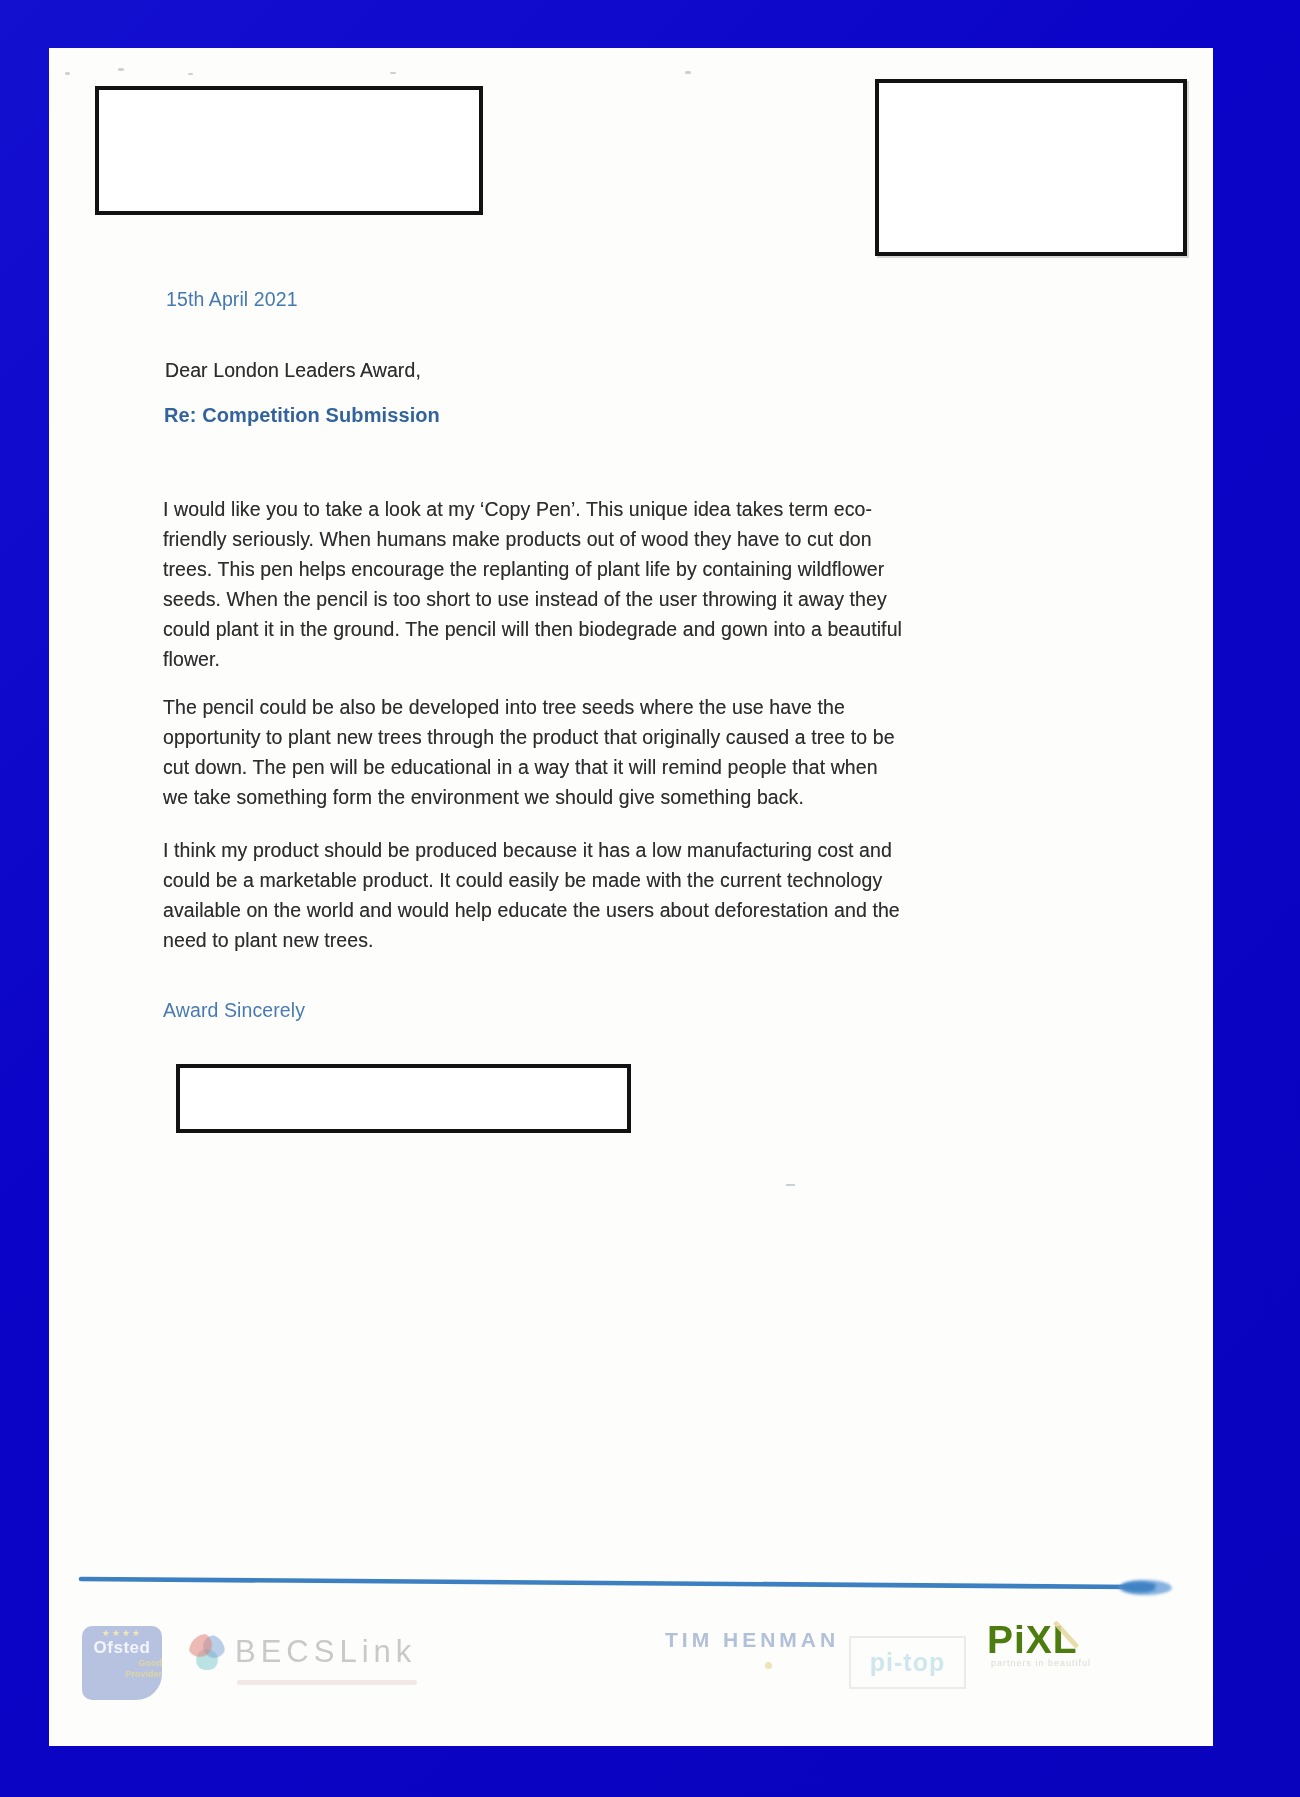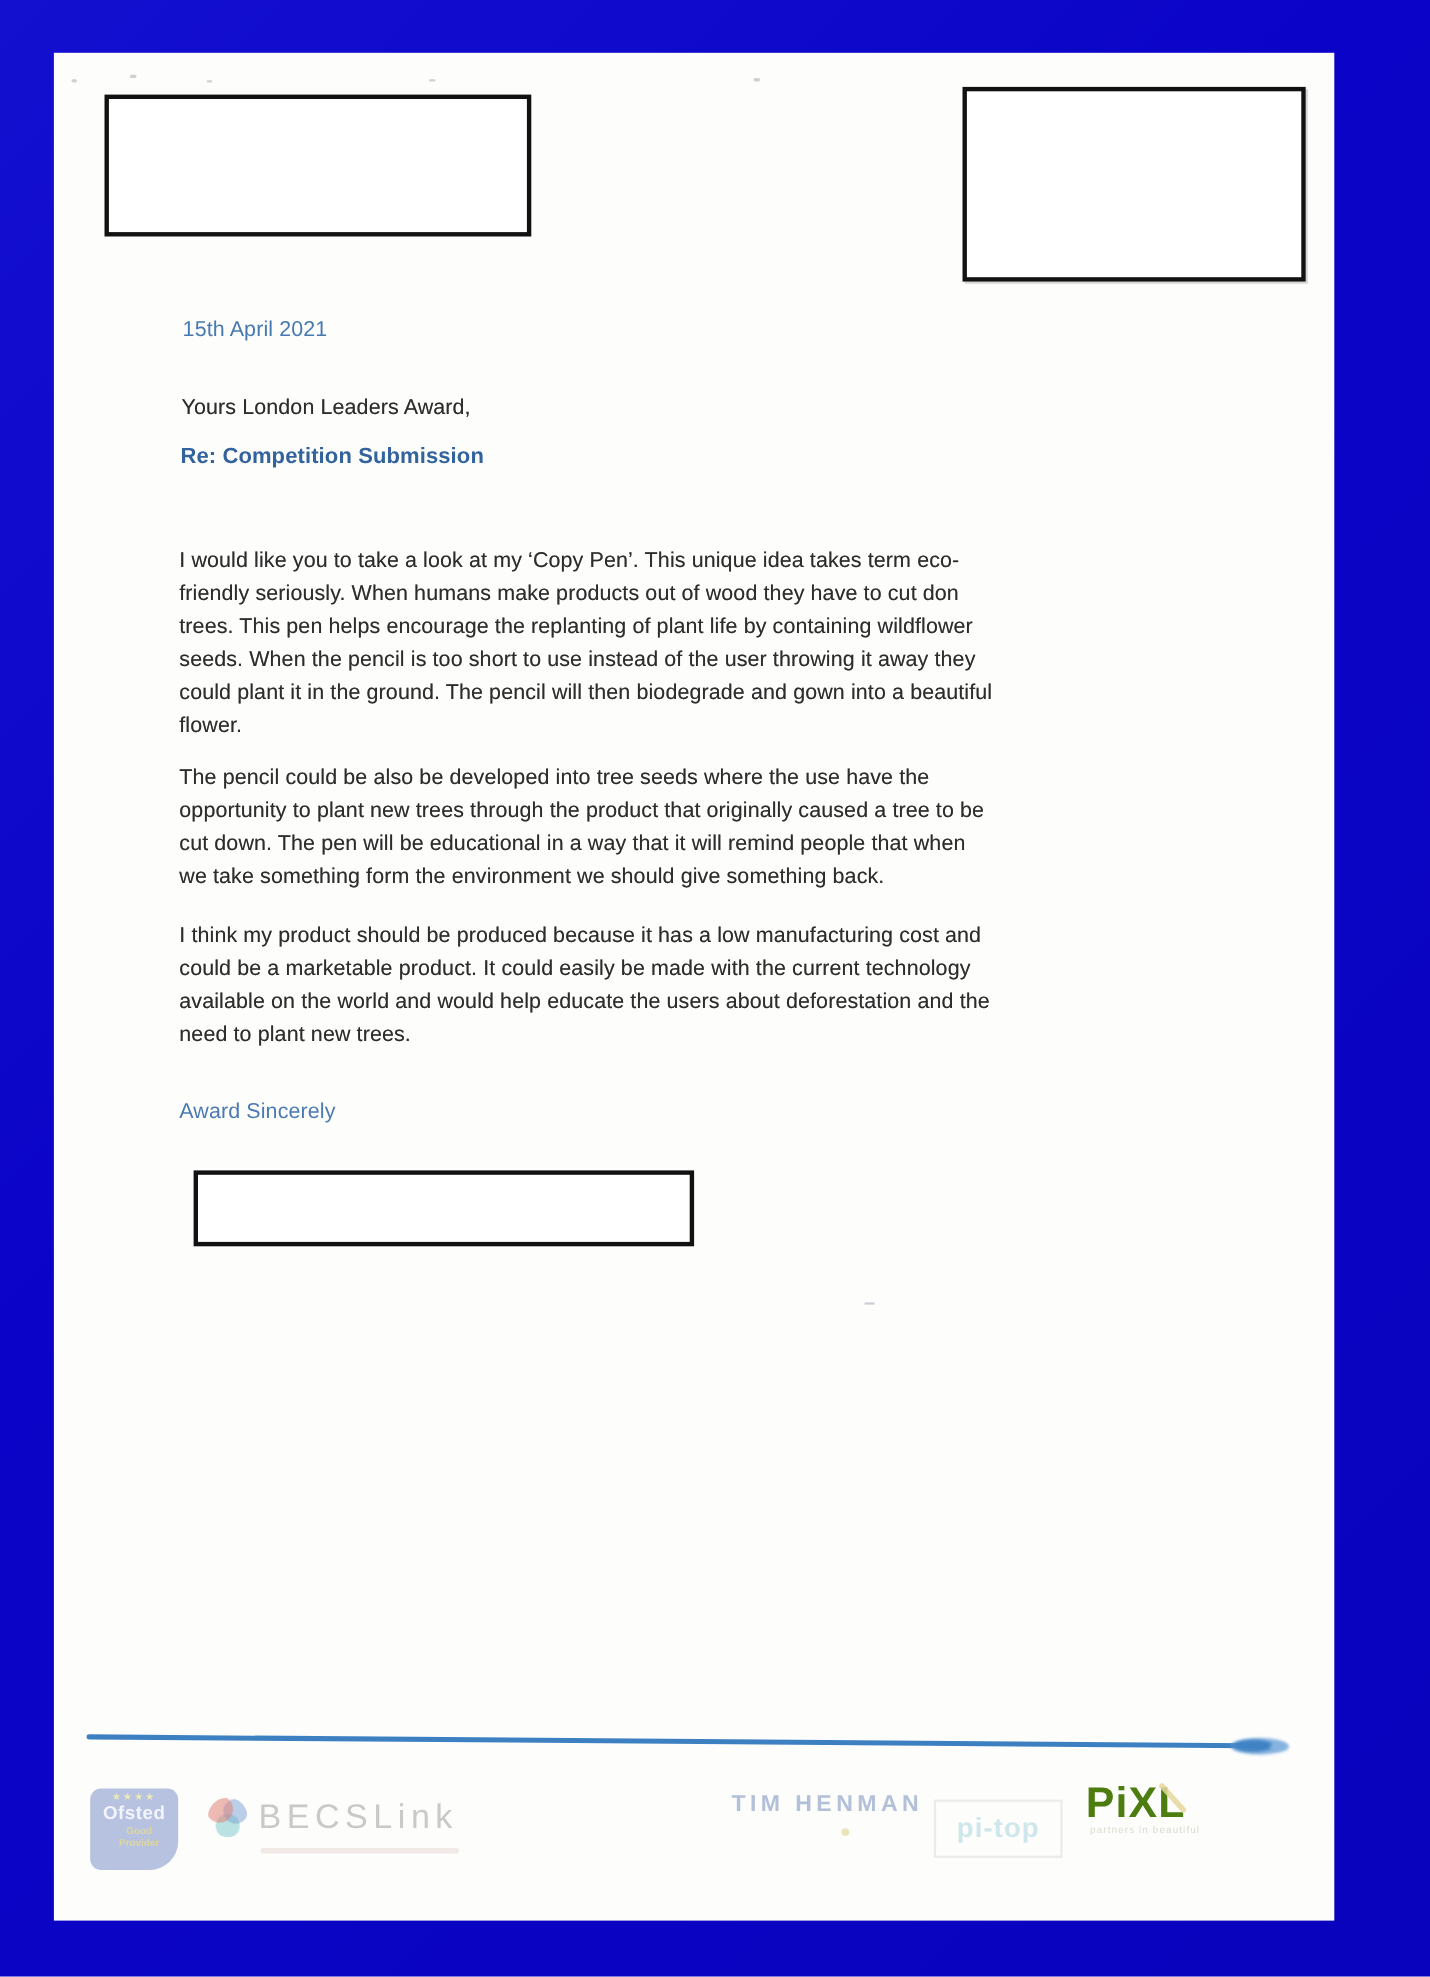--- a/index.html
+++ b/index.html
@@ -38,21 +38,21 @@
 
   .pen-line { position:absolute; left:28px; top:1520px; }
 
   
   .logos { position:absolute; left:0; top:1576px; width:1164px; height:90px; }
   .ofsted { position:absolute; left:33px; top:2px; width:80px; height:74px;
             background:#b7c2e1; border-radius:10px 10px 26px 10px;
             color:#f4f5fa; text-align:center; }
   .ofsted .stars { font-size:9px; color:#eee8b4; letter-spacing:2px; margin-top:2px; }
   .ofsted .name  { font-size:17px; font-weight:bold; letter-spacing:.5px; }
-  .ofsted .sub   { font-size:9px; font-weight:bold; color:#ddd6a2; text-align:center; padding-left:9px; line-height:11px; }
+  .ofsted .sub   { font-size:9px; font-weight:bold; color:#ddd6a2; text-align:right; padding-left:9px; line-height:11px; }
   .ofsted .sub:first-of-type { margin-top:4px; }
 
   .becs { position:absolute; left:140px; top:10px; display:flex; align-items:center; }
   .becs-icon { width:36px; height:36px; border-radius:50%;
       background:
         radial-gradient(circle at 30% 30%, rgba(224,130,120,.55) 0 32%, transparent 36%),
         radial-gradient(circle at 70% 35%, rgba(120,160,210,.5) 0 30%, transparent 35%),
         radial-gradient(circle at 50% 72%, rgba(120,200,200,.5) 0 32%, transparent 37%);
       filter:blur(.6px); margin-right:10px; }
   .becs-text { font-size:31px; color:#c9c9c9; letter-spacing:5px; font-weight:500; }
@@ -93,21 +93,21 @@
     <div class="speck" style="left:16px;top:24px;width:5px;height:3px"></div>
     <div class="speck" style="left:69px;top:20px;width:6px;height:3px"></div>
     <div class="speck" style="left:139px;top:25px;width:5px;height:2px"></div>
     <div class="speck" style="left:341px;top:24px;width:6px;height:2px"></div>
     <div class="speck" style="left:636px;top:23px;width:6px;height:3px"></div>
 
     <div class="redaction box-top-left"></div>
     <div class="redaction box-top-right"></div>
 
     <div class="txt date">15th April 2021</div>
-    <div class="txt salute">Yours London Leaders Award,</div>
+    <div class="txt salute">Dear London Leaders Award,</div>
     <div class="txt subject">Re: Competition Submission</div>
     <div class="txt para para1">I would like you to take a look at my ‘Copy Pen’. This unique idea takes term eco-
 friendly seriously. When humans make products out of wood they have to cut don
 trees. This pen helps encourage the replanting of plant life by containing wildflower
 seeds. When the pencil is too short to use instead of the user throwing it away they
 could plant it in the ground. The pencil will then biodegrade and gown into a beautiful
 flower.</div>
     <div class="txt para para2">The pencil could be also be developed into tree seeds where the use have the
 opportunity to plant new trees through the product that originally caused a tree to be
 cut down. The pen will be educational in a way that it will remind people that when

